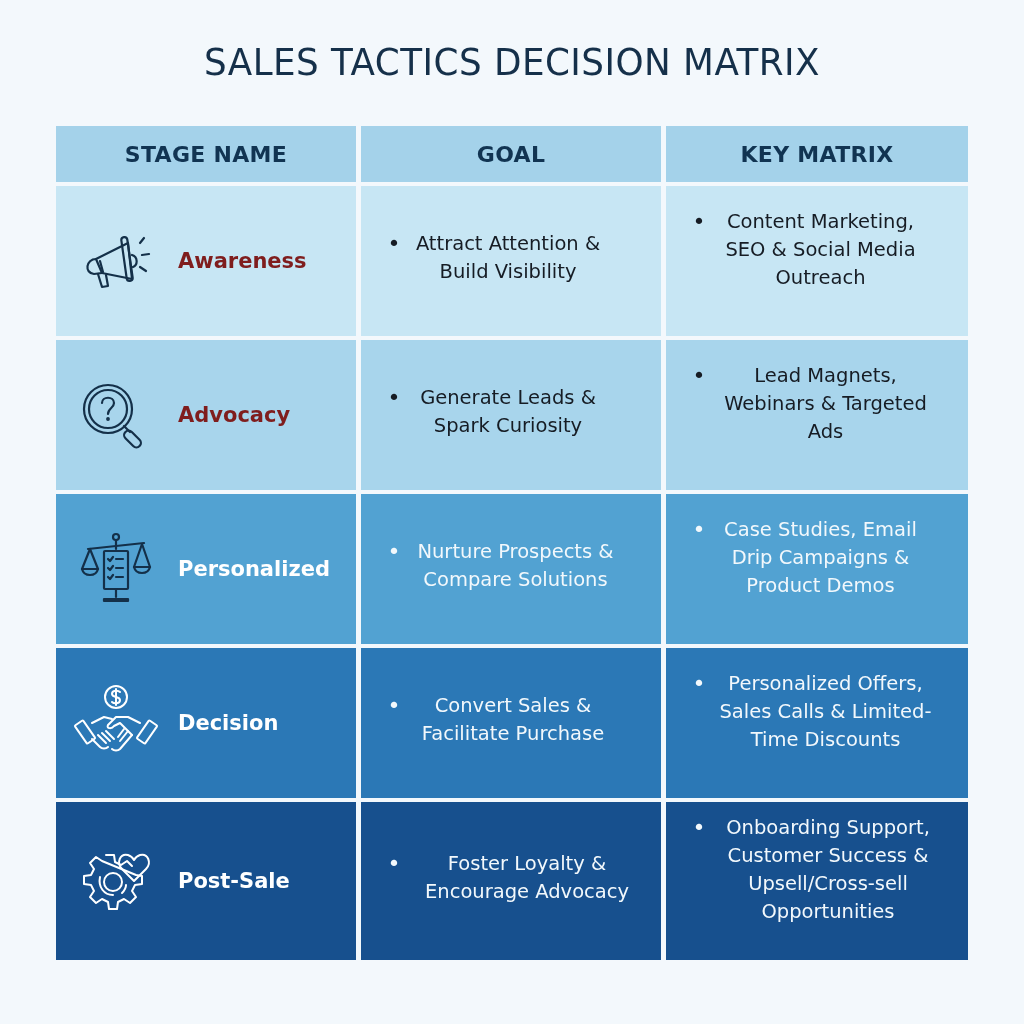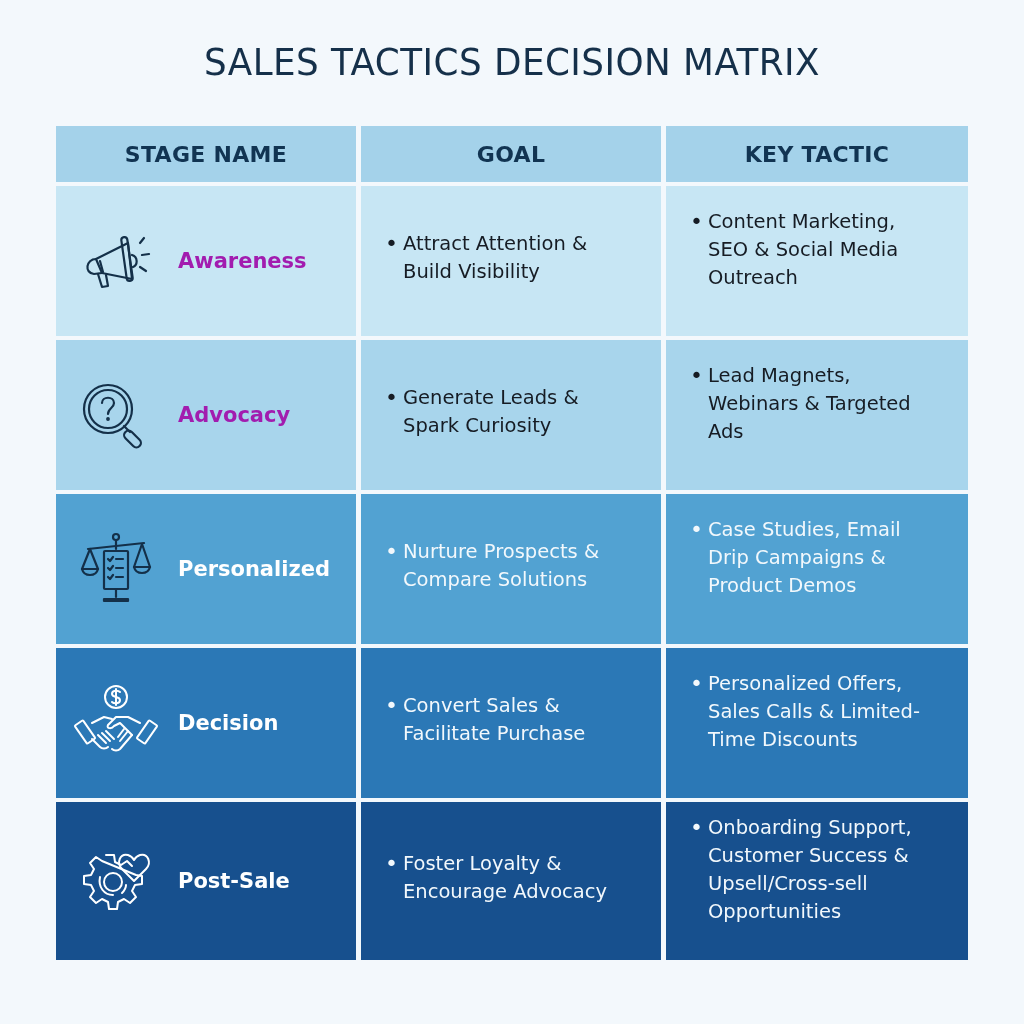--- a/index.html
+++ b/index.html
@@ -17,21 +17,21 @@
     letter-spacing: 0.5px;
     color: #15304a;
     transform: scaleX(0.94);
   }
   .matrix {
     position: absolute; left: 56px; top: 126px;
     width: 912px; height: 834px;
     display: grid;
     grid-template-columns: 300px 300px 302px;
     grid-template-rows: 56px 150px 150px 150px 150px 158px;
-    column-gap: 5px; row-gap: 4px;
+    column-gap: 5px; row-gap: 4px; text-align: center;
   }
   .cell {
     position: relative;
     display: flex; align-items: center;
     box-sizing: border-box;
   }
   .hdr {
     background: #a4d2ea;
     justify-content: center;
     font-weight: bold; font-size: 22px; color: #113452;
@@ -44,35 +44,35 @@
   .bullet-list { display: flex; align-items: flex-start; font-size: 19.5px; line-height: 28px; }
   .dot { width: 18px; flex: 0 0 18px; font-size: 22px; line-height: 28px; }
   .goal .bullet-list { margin-top: -6px; }
   .tactic .bullet-list { margin-top: -22px; }
 
   .r1 { background: #c7e6f4; color: #143049; }
   .r2 { background: #a8d5ec; color: #143049; }
   .r3 { background: #52a2d2; color: #ffffff; }
   .r4 { background: #2b78b6; color: #ffffff; }
   .r5 { background: #17508e; color: #ffffff; }
-  .r1 .stage-label, .r2 .stage-label { color: #a21caf; }
+  .r1 .stage-label, .r2 .stage-label { color: #7f1d1d; }
   .r1 .bullet-list, .r2 .bullet-list { color: #161c24; }
   .r3 .bullet-list, .r4 .bullet-list, .r5 .bullet-list { color: #f2f8fc; }
   svg { overflow: visible; }
 </style>
 </head>
 <body>
 
 <div class="title">SALES TACTICS DECISION MATRIX</div>
 
 <div class="matrix">
 
   <div class="cell hdr">STAGE NAME</div>
   <div class="cell hdr">GOAL</div>
-  <div class="cell hdr">KEY TACTIC</div>
+  <div class="cell hdr">KEY MATRIX</div>
 
   <div class="cell r1 stage-cell">
     <span class="stage-icon">
       <svg width="80" height="80" viewBox="0 0 80 80" fill="none" stroke="#143049" stroke-width="2.2" stroke-linejoin="round" stroke-linecap="round">
         <path d="M20 38 L52 22 L56 58 L26 52 Z"></path>
         <path d="M20 38 C10 38 8 52 18 53 L26 52"></path>
         <path d="M24 40 L27 51"></path>
         <rect x="48" y="16" width="6" height="44" rx="3" transform="rotate(-8 51 38)"></rect>
         <path d="M56 34 C62 36 62 44 57 46"></path>
         <path d="M22 53 L26 66 L32 65 L30 54"></path>

